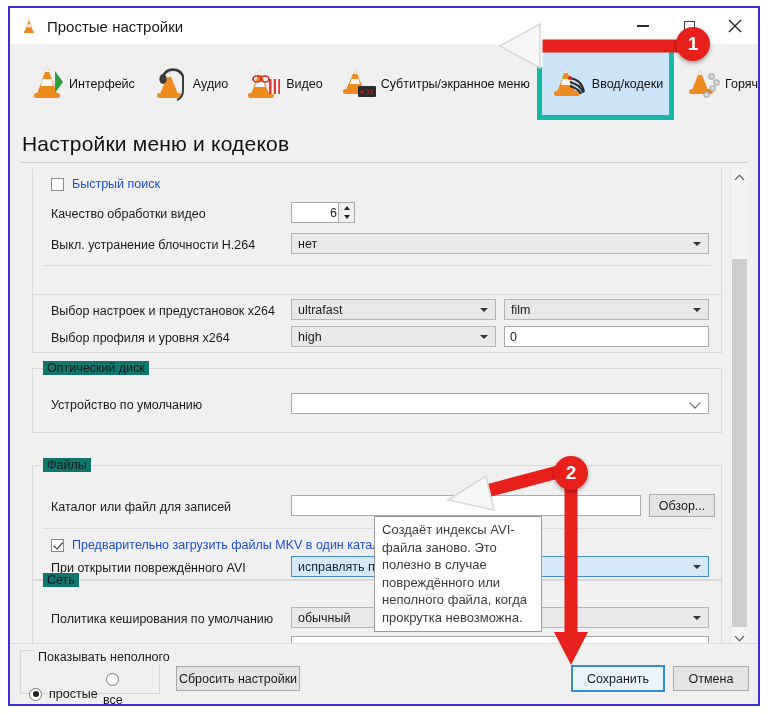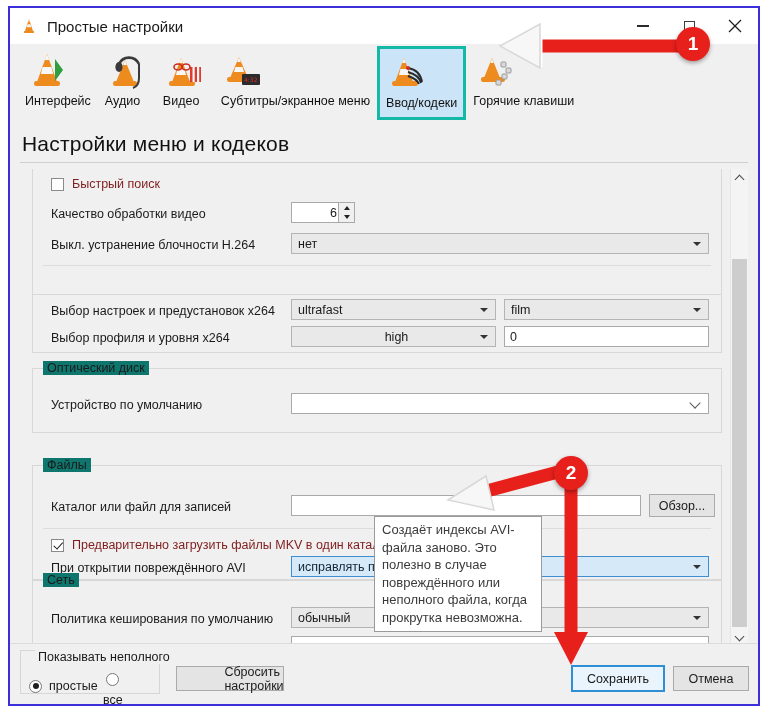--- a/index.html
+++ b/index.html
@@ -65,29 +65,29 @@
   #toolbar {
     height: 84px;
     background: #f0f0f0;
     display: flex;
     align-items: flex-start;
     padding-left: 8px;
     padding-top: 2px;
   }
   .tab {
     display: flex;
-    flex-direction: column;
+    align-items: center;
     justify-content: flex-start;
     padding: 4px 7px 4px 7px;
     box-sizing: border-box;
     height: 74px;
   }
   .tab.selected {
     background: #cce4f7;
-    border: 3px solid #14b8a6;
+    border: 5px solid #14b8a6;
     padding: 3px 6px 3px 6px;
   }
   .tab-icon {
     width: 44px; height: 42px;
     position: relative;
   }
   .tab-label {
     font-size: 12.5px;
     color: #111;
     margin-top: 2px;
@@ -251,21 +251,21 @@
     display: flex;
     align-items: center;
     justify-content: center;
   }
   .chk-wrap {
     position: absolute;
     display: flex;
     align-items: center;
     gap: 8px;
     font-size: 12.5px;
-    color: #7f1d1d;
+    color: #1d4ed8;
   }
   .chk {
     width: 13px; height: 13px;
     border: 1px solid #8a8a8a;
     background: #fff;
     box-sizing: border-box;
     position: relative;
     flex: none;
   }
   .chk.checked::after {
@@ -549,21 +549,21 @@
         <div class="combo" style="left:258px; top:4px; width:205px;">
           <span>ultrafast</span>
           <span class="arrow"></span>
         </div>
         <div class="combo" style="left:471px; top:4px; width:205px;">
           <span>film</span>
           <span class="arrow"></span>
         </div>
 
         <div class="row-label" style="left:18px; top:36px;">Выбор профиля и уровня x264</div>
-        <div class="combo" style="left:258px; top:31px; width:205px;justify-content:center;">
+        <div class="combo" style="left:258px; top:31px; width:205px;">
           <span>high</span>
           <span class="arrow"></span>
         </div>
         <div class="textfield" style="left:471px; top:31px; width:205px;">
           <span>0</span>
         </div>
       </div>
 
       <div class="group" style="top:199px; height:65px;">
         <div class="group-title">Оптический диск</div>
@@ -622,31 +622,31 @@
       <div id="sb-thumb"></div>
       <div class="sb-arrow" id="sb-dn">
         <span class="chev"></span>
       </div>
     </div>
   </div>
 
   <div id="bottombar">
     <div id="show-settings-group">
       <div id="show-settings-title">Показывать неполного</div>
-      <div class="radio-wrap" style="left:8px; top:28px;">
+      <div class="radio-wrap" style="left:8px; top:36px;">
         <span class="radio on"></span>
         <span>простые</span>
       </div>
       <div class="radio-wrap" style="left:82px; top:22px;flex-direction:column;">
         <span class="radio"></span>
         <span>все</span>
       </div>
     </div>
 
-    <div class="btn" style="left:166px; top:22px; width:108px; height:25px;padding-left:48px;">Сбросить настройки</div>
+    <div class="btn" style="left:166px; top:22px; width:124px; height:25px;">Сбросить настройки</div>
 
     <div class="btn" style="left:561px; top:21px; width:94px; height:27px; background:#eaf4fc; border:2px solid #2f8fd4;">Сохранить</div>
 
     <div class="btn" style="left:663px; top:22px; width:76px; height:25px;">Отмена</div>
   </div>
 
   <div id="tooltip">Создаёт индексы AVI-файла заново. Это полезно в случае повреждённого или неполного файла, когда прокрутка невозможна.</div>
 
 </div>
 

